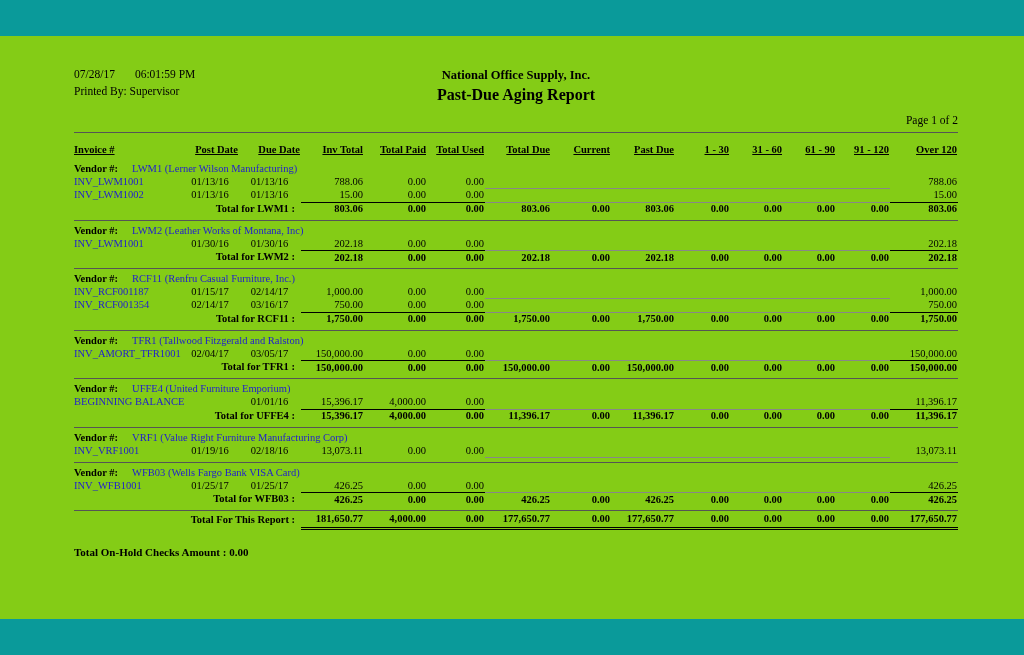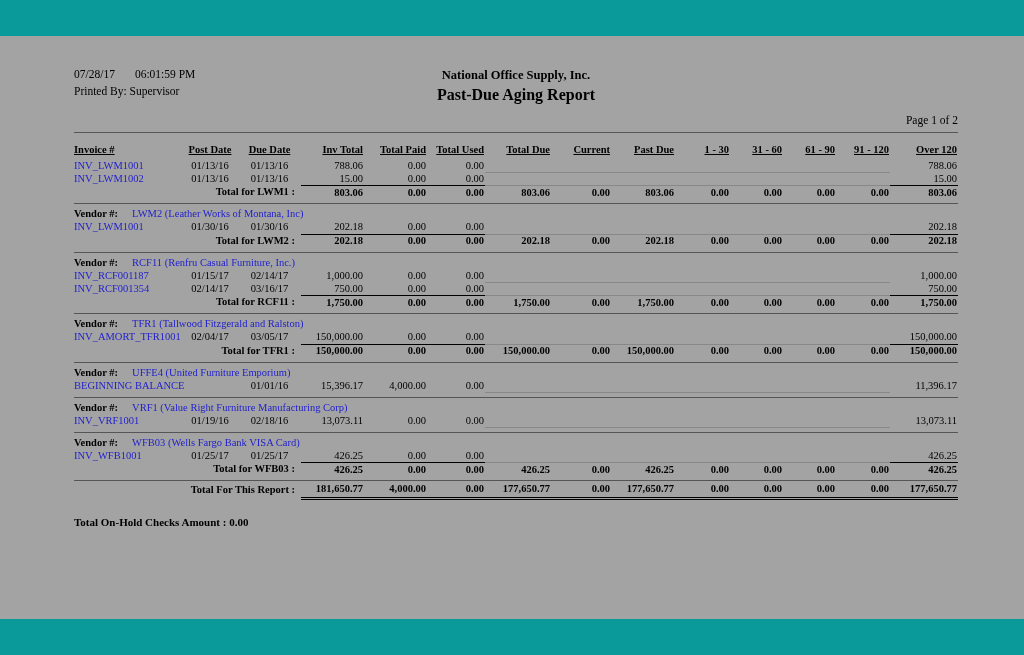--- a/index.html
+++ b/index.html
@@ -13,21 +13,21 @@
     font-family: "Liberation Serif", serif;
     color: #000;
   }
   .teal-bar { position: absolute; left: 0; width: 1024px; background: #0a9a9a; }
   .teal-bar.top { top: 0; height: 36px; }
   .teal-bar.bottom { top: 619px; height: 36px; }
   .page {
     position: absolute;
     top: 36px; left: 0;
     width: 1024px; height: 583px;
-    background: #a3a3a3;
+    background: #84cc16;
     padding: 32px 66px 0 74px;
     box-sizing: border-box;
   }
   
   .rhdr { display: flex; align-items: flex-start; }
   .h-left { width: 250px; font-size: 11.5px; }
   .h-center { flex: 1; text-align: center; }
   .h-right { width: 250px; text-align: right; font-size: 11.5px; padding-top: 1px; margin-top: 45px; }
   .dt-time { display: inline-block; margin-left: 20px; }
   .printed-by { margin-top: 5px; }
@@ -44,21 +44,21 @@
     font-size: 10.5px;
   }
   th {
     font-weight: bold;
     text-decoration: underline;
     padding: 2px 1px 4px 0;
     white-space: nowrap;
     font-size: 10.5px;
   }
   th.first { text-align: left; }
-  th.c { text-align: center; }
+  th.c { text-align: right; }
   th.num { text-align: right; }
   td {
     padding: 0.5px 1px 0.5px 0;
     white-space: nowrap;
     overflow: visible;
     line-height: 12px;
   }
   td.c { text-align: center; }
   td.num { text-align: right; }
   .link { color: #2222cc; }
@@ -125,20 +125,23 @@
             <th class="num">Current</th>
             <th class="num">Past Due</th>
             <th class="num">1 - 30</th>
             <th class="num">31 - 60</th>
             <th class="num">61 - 90</th>
             <th class="num">91 - 120</th>
             <th class="num">Over 120</th>
           </tr>
         </thead>
       <tbody id="tbody">
+          <tr class="vrow">
+            <td colspan="14"><span class="vlabel">Vendor #:</span><span class="vname link">LWM1 (Lerner Wilson Manufacturing)</span></td>
+          </tr>
           <tr class="drow">
             <td class="link">INV_LWM1001</td>
             <td class="c">01/13/16</td>
             <td class="c">01/13/16</td>
             <td class="num">788.06</td>
             <td class="num">0.00</td>
             <td class="num">0.00</td>
             <td class="num u"></td>
             <td class="num u"></td>
             <td class="num u"></td>
@@ -317,20 +320,34 @@
             <td class="num">0.00</td>
             <td class="num u"></td>
             <td class="num u"></td>
             <td class="num u"></td>
             <td class="num u"></td>
             <td class="num u"></td>
             <td class="num u"></td>
             <td class="num u"></td>
             <td class="num">11,396.17</td>
           </tr>
+          <tr class="trow">
+            <td class="tlabel" colspan="3">Total for UFFE4 :</td>
+            <td class="num">15,396.17</td>
+            <td class="num">4,000.00</td>
+            <td class="num">0.00</td>
+            <td class="num">11,396.17</td>
+            <td class="num">0.00</td>
+            <td class="num">11,396.17</td>
+            <td class="num">0.00</td>
+            <td class="num">0.00</td>
+            <td class="num">0.00</td>
+            <td class="num">0.00</td>
+            <td class="num">11,396.17</td>
+          </tr>
           <tr class="sep">
             <td colspan="14"></td>
           </tr>
           <tr class="vrow">
             <td colspan="14"><span class="vlabel">Vendor #:</span><span class="vname link">VRF1 (Value Right Furniture Manufacturing Corp)</span></td>
           </tr>
           <tr class="drow">
             <td class="link">INV_VRF1001</td>
             <td class="c">01/19/16</td>
             <td class="c">02/18/16</td>

